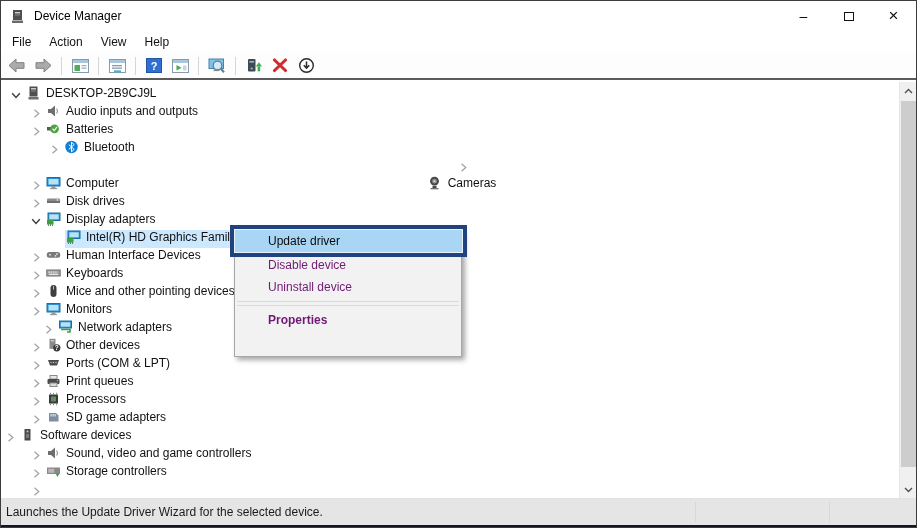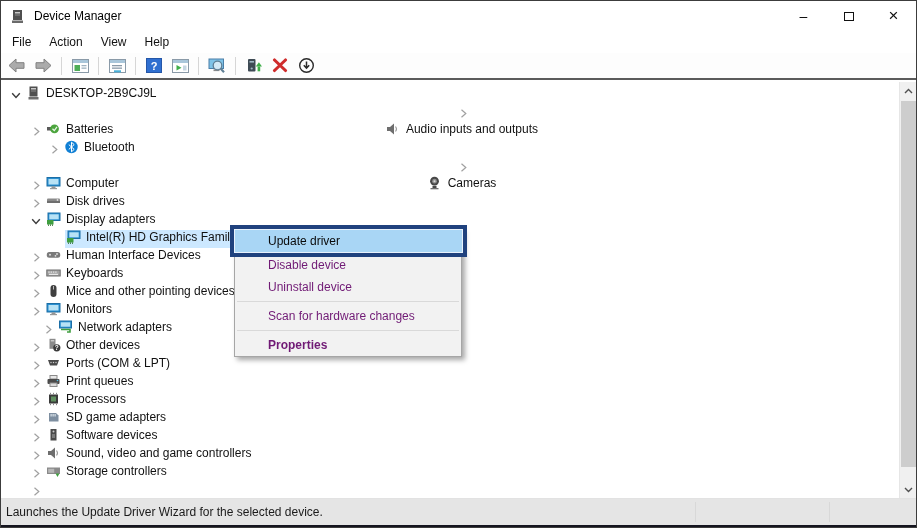--- a/index.html
+++ b/index.html
@@ -214,21 +214,21 @@
               <svg width="15" height="14">
                 <rect x="3.5" y="0.5" width="8" height="10" fill="#4f4f4f"></rect>
                 <rect x="5" y="2" width="5" height="1.5" fill="#c9c9c9"></rect>
                 <rect x="5" y="4.5" width="5" height="1" fill="#8a8a8a"></rect>
                 <rect x="2.5" y="11" width="10" height="2.5" fill="#6e6e6e"></rect>
               </svg>
             </span>
             <span class="t-label">DESKTOP-2B9CJ9L</span>
           </span>
         </div>
-        <div class="tree-row" style="padding-left: 26px; flex-direction: column;">
+        <div class="tree-row" style="padding-left: 26px;">
           <span class="expander">
             <svg width="9" height="9" viewBox="0 0 9 9">
               <path d="M2.5 0.8 L6.8 4.5 L2.5 8.2" stroke="#a0a0a0" stroke-width="1.2" fill="none"></path>
             </svg>
           </span>
           <span class="row-inner">
             <span class="t-icon">
               <svg width="15" height="14">
                 <path d="M2 5 H5 L9 1.5 V12.5 L5 9 H2 Z" fill="#6e6e6e"></path>
                 <path d="M10.5 4.5 Q12.5 7 10.5 9.5" stroke="#9a9a9a" fill="none" stroke-width="1.1"></path>
@@ -536,21 +536,21 @@
               <svg width="15" height="14">
                 <path d="M3 3 H10 L12.5 5.5 V11.5 H3 Z" fill="#7d8ea0"></path>
                 <rect x="4.5" y="4" width="1.2" height="2.5" fill="#dce4ea"></rect>
                 <rect x="6.5" y="4" width="1.2" height="2.5" fill="#dce4ea"></rect>
                 <rect x="8.5" y="4" width="1.2" height="2.5" fill="#dce4ea"></rect>
               </svg>
             </span>
             <span class="t-label">SD game adapters</span>
           </span>
         </div>
-        <div class="tree-row" style="padding-left: 26px;">
+        <div class="tree-row" style="">
           <span class="expander">
             <svg width="9" height="9" viewBox="0 0 9 9">
               <path d="M2.5 0.8 L6.8 4.5 L2.5 8.2" stroke="#a0a0a0" stroke-width="1.2" fill="none"></path>
             </svg>
           </span>
           <span class="row-inner">
             <span class="t-icon">
               <svg width="15" height="14">
                 <rect x="4.5" y="1" width="6" height="11.5" fill="#4a4a4a"></rect>
                 <circle cx="7.5" cy="3.5" r="1" fill="#c9c9c9"></circle>
@@ -615,21 +615,20 @@
           </svg>
       </div>
     </div>
   </div>
 
   <div class="context-menu">
       <div class="cm-item">Update driver</div>
       <div class="cm-item">Disable device</div>
       <div class="cm-item">Uninstall device</div>
       <div class="cm-sep"></div>
-      <div class="cm-item">Scan for hardware changes</div>
       <div class="cm-sep"></div>
       <div class="cm-item bold">Properties</div>
     </div>
 
   <div class="update-highlight">
     <span>Update driver</span>
   </div>
 
   <div class="statusbar">
     <span>Launches the Update Driver Wizard for the selected device.</span>

